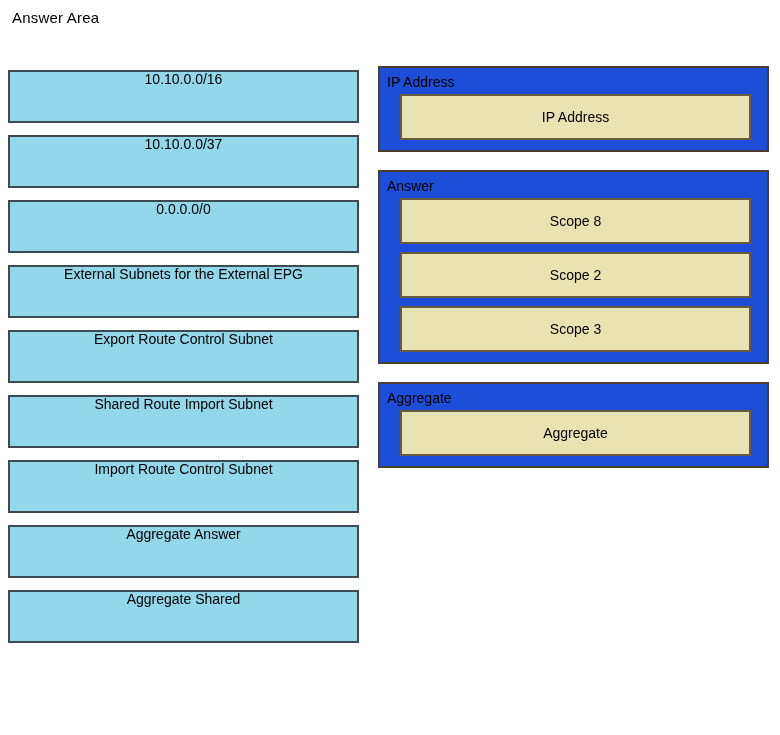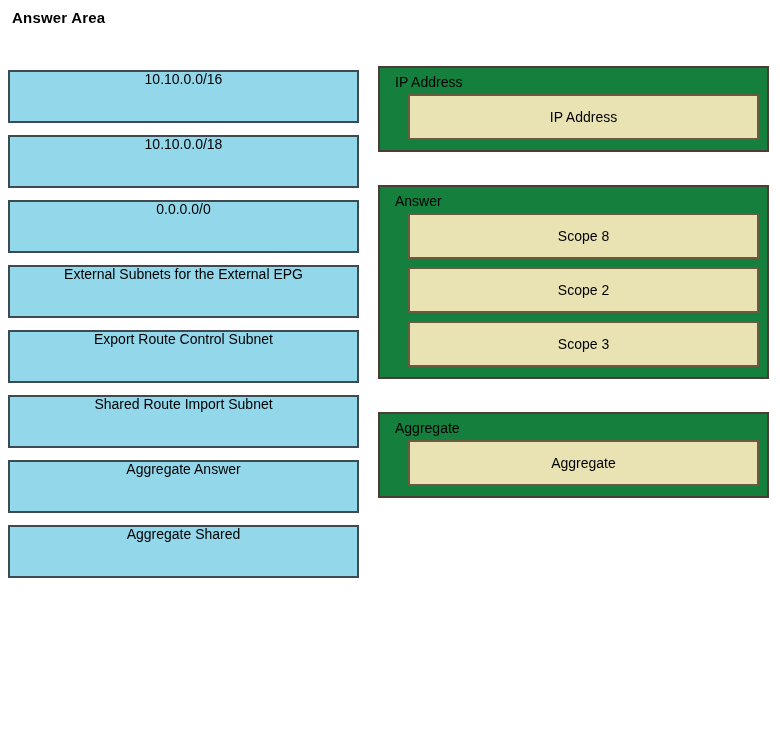--- a/index.html
+++ b/index.html
@@ -15,21 +15,21 @@
     color: #000000;
     overflow: hidden;
   }
 
   
   #page-title {
     position: absolute;
     left: 12px;
     top: 9px;
     font-size: 15px;
-    font-weight: bold;
+    font-weight: normal;
     letter-spacing: 0.2px;
     color: #000000;
   }
 
   
   #source-tiles {
     position: absolute;
     left: 8px;
     top: 70px;
     width: 351px;
@@ -58,24 +58,24 @@
   
   #target-panels {
     position: absolute;
     left: 378px;
     top: 66px;
     width: 391px;
   }
   .target-panel {
     box-sizing: border-box;
     width: 391px;
-    background: #15803d;
+    background: #1d4ed8;
     border: 2px solid #4c3c33;
-    padding: 4px 20px 10px 28px;
-    margin-bottom: 33px;
+    padding: 4px 20px 10px 20px;
+    margin-bottom: 18px;
   }
   .target-panel-title {
     font-size: 14px;
     line-height: 20px;
     color: #000000;
     margin-left: -13px;
     margin-bottom: 2px;
     white-space: nowrap;
   }
   .drop-slot {
@@ -103,33 +103,36 @@
 </head>
 <body>
 
 <div id="page-title">Answer Area</div>
 
 <div id="source-tiles">
     <div class="source-tile">
       <span class="source-tile-label">10.10.0.0/16</span>
     </div>
     <div class="source-tile">
-      <span class="source-tile-label">10.10.0.0/18</span>
+      <span class="source-tile-label">10.10.0.0/37</span>
     </div>
     <div class="source-tile">
       <span class="source-tile-label">0.0.0.0/0</span>
     </div>
     <div class="source-tile">
       <span class="source-tile-label">External Subnets for the External EPG</span>
     </div>
     <div class="source-tile">
       <span class="source-tile-label">Export Route Control Subnet</span>
     </div>
     <div class="source-tile">
       <span class="source-tile-label">Shared Route Import Subnet</span>
+    </div>
+    <div class="source-tile">
+      <span class="source-tile-label">Import Route Control Subnet</span>
     </div>
     <div class="source-tile">
       <span class="source-tile-label">Aggregate Answer</span>
     </div>
     <div class="source-tile">
       <span class="source-tile-label">Aggregate Shared</span>
     </div>
   </div>
 
 <div id="target-panels">

